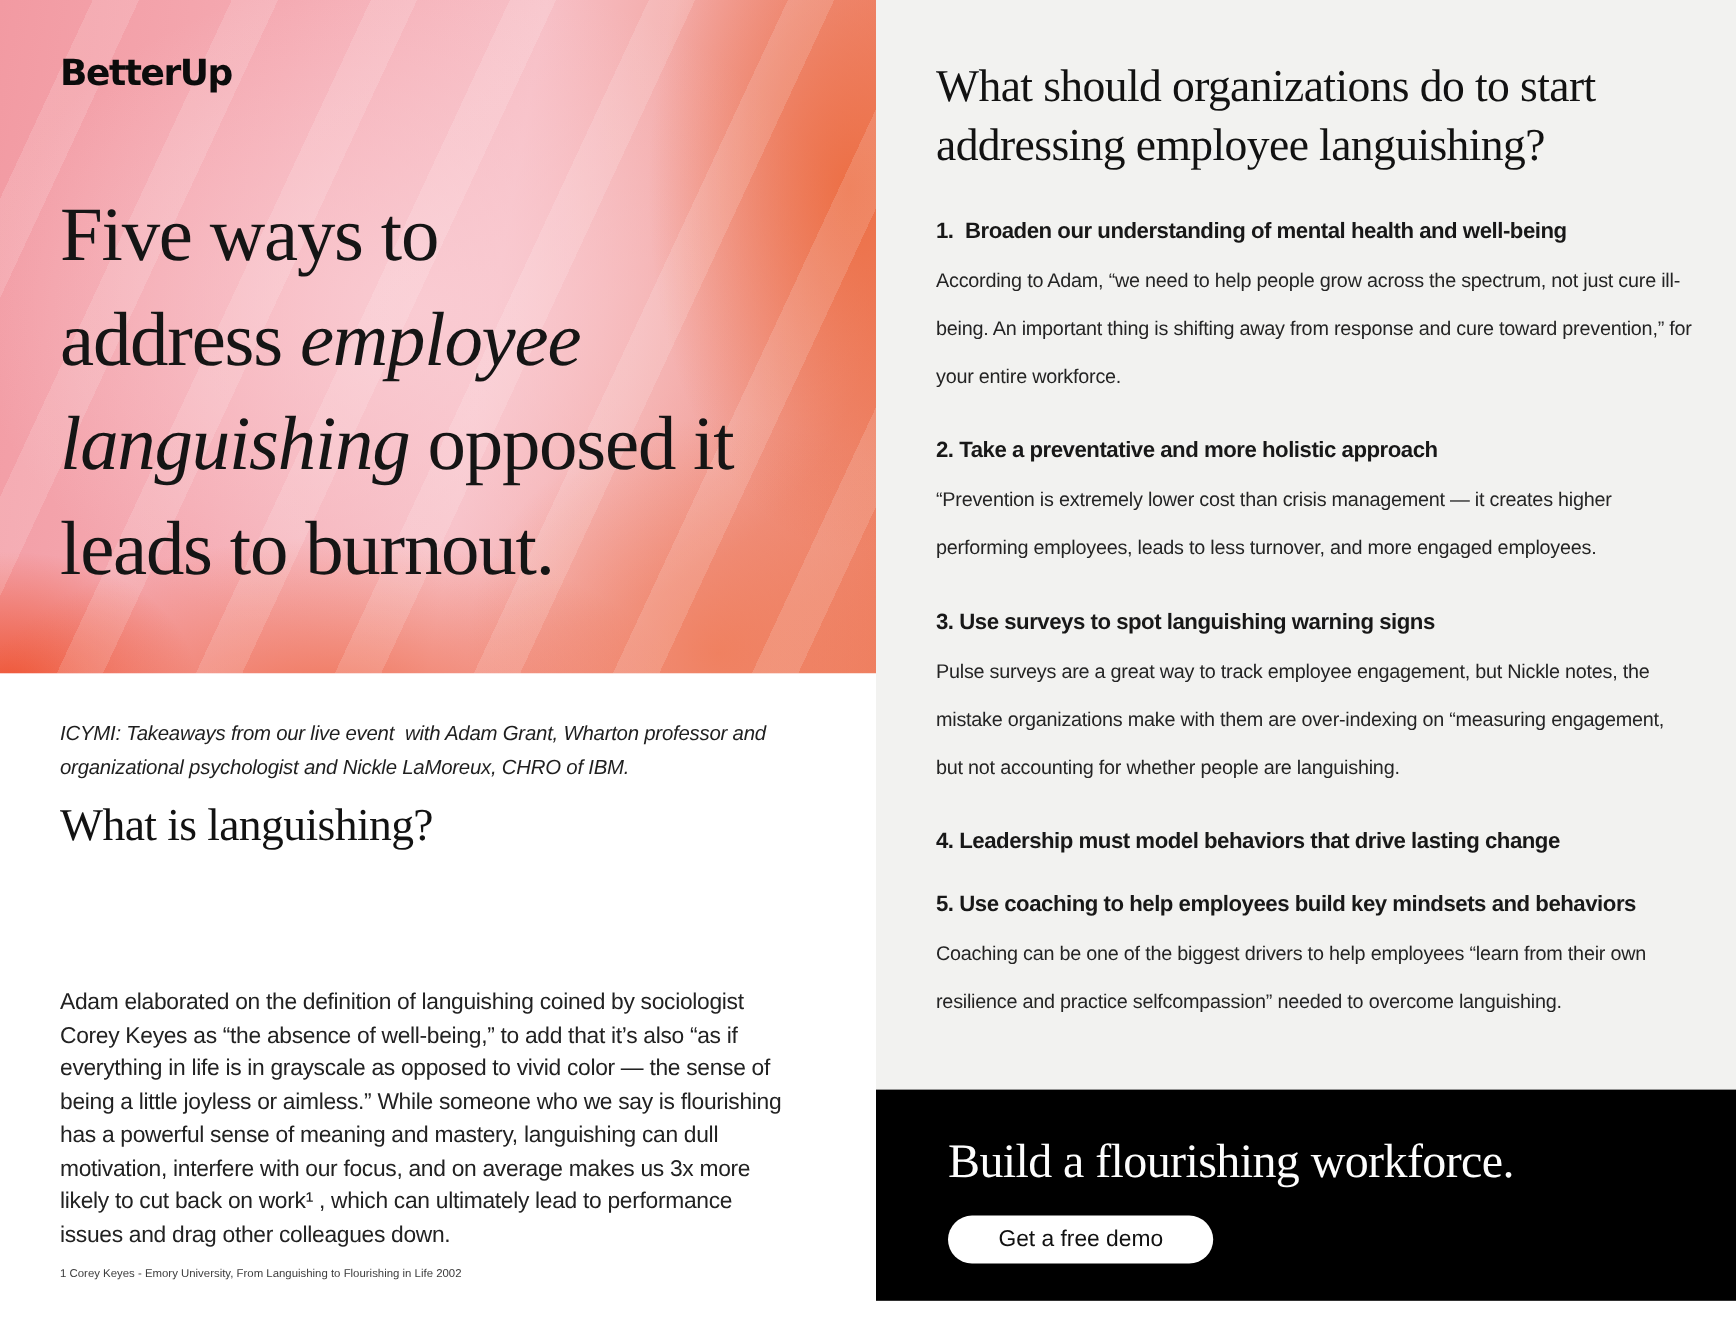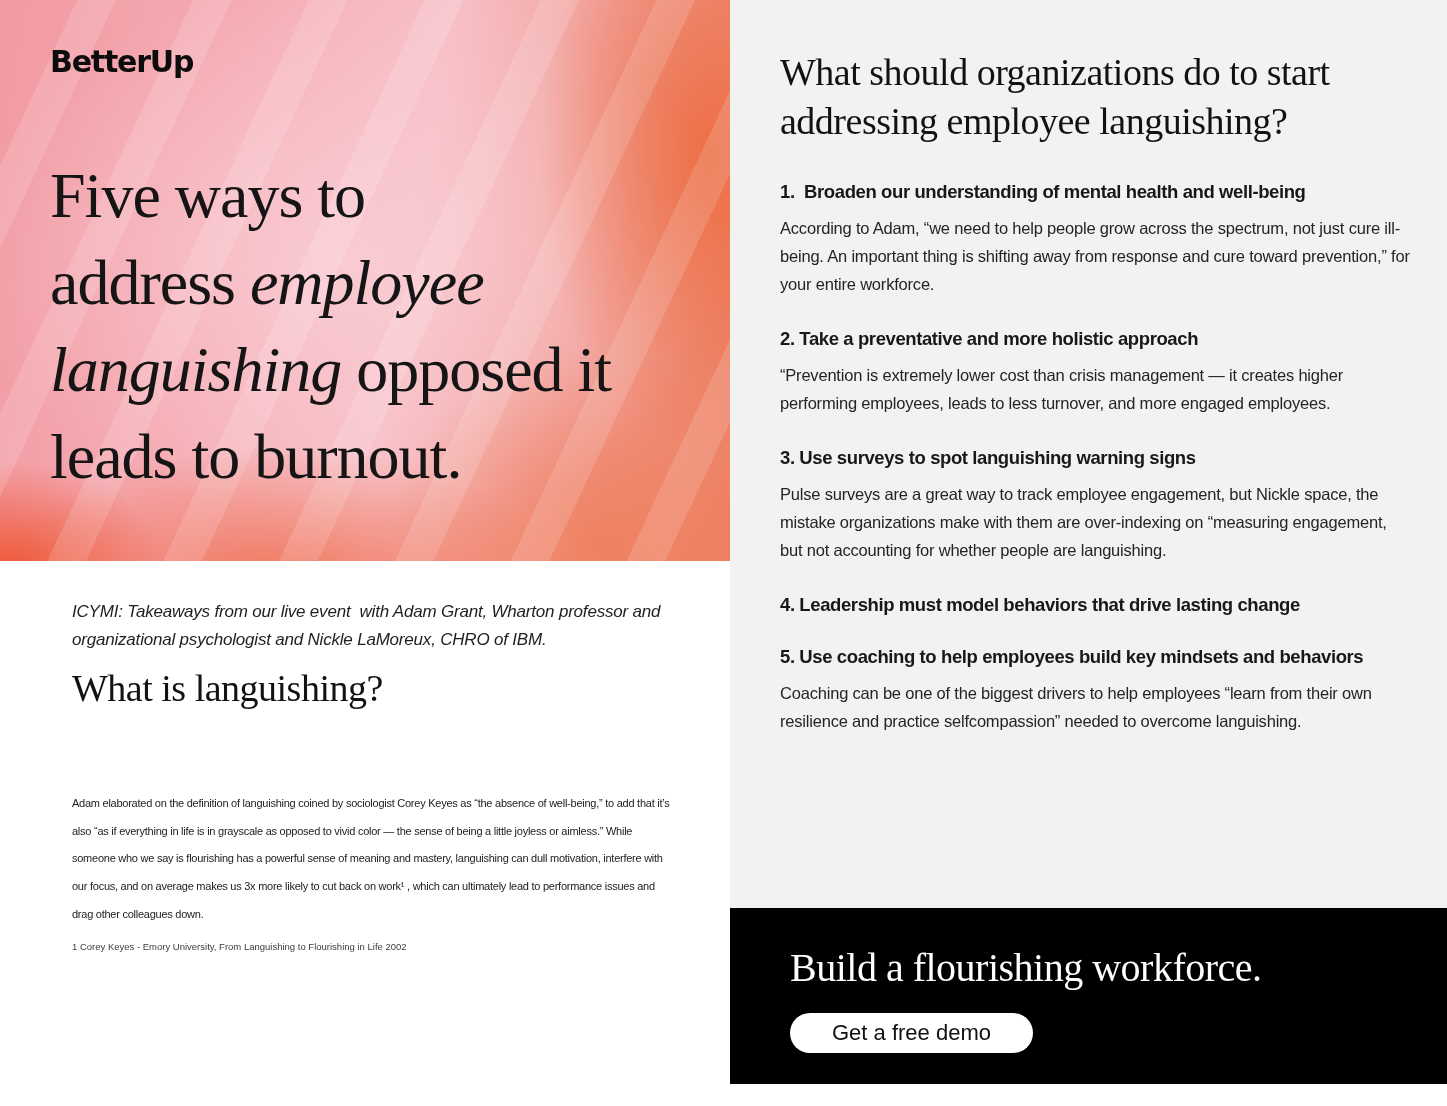--- a/index.html
+++ b/index.html
@@ -29,67 +29,67 @@
     font-size:30px; letter-spacing:-1.2px; color:#0c0c0c;
   }
   .hero-title {
     position:absolute; left:50px; top:152px;
     font-family:"Liberation Serif", serif; font-weight:400;
     font-size:64px; line-height:87px; letter-spacing:-1px; color:#151515;
   }
   .hero-title .line { display:block; white-space:pre; }
   .italic { font-style:italic;font-family:Liberation Serif, serif; }
 
-  .left-content { position:absolute; left:0; top:561px; width:730px; padding:37px 50px 0 72px; }
+  .left-content { position:absolute; left:0; top:561px; width:730px; padding:37px 50px 0 50px; }
   .icymi {
     font-style:italic; font-size:17px; line-height:28px;
     max-width:610px; white-space:pre-wrap; letter-spacing:-0.2px; color:#1f1f1f;
   }
   .what-title {
     margin-top:12px; font-family:"Liberation Serif", serif; font-weight:400;
     font-size:38px; letter-spacing:-0.5px; color:#121212;
   }
   .left-body {
-    margin-top:80px; font-size:11px; line-height:27.7px;
+    margin-top:112px; font-size:19px; line-height:27.7px;
     letter-spacing:-0.25px; max-width:604px; color:#222222;
   }
   .footnote { margin-top:12px; font-size:9.5px; letter-spacing:0; color:#3c3c3c; }
 
   .right-col {
     position:absolute; left:730px; top:0; width:841px; height:908px;
     background:#f2f2f0; padding:48px 0 0 50px;
   }
   .right-title {
     font-family:"Liberation Serif", serif; font-weight:400;
     font-size:38px; line-height:49px; letter-spacing:-0.5px; color:#121212;
   }
   .right-title .line { display:block; white-space:pre; }
   .items { margin-top:35px; width:640px; }
   .item + .item { margin-top:30px; }
   .item-heading {
     font-weight:700; font-size:18.5px; letter-spacing:-0.4px;
     white-space:pre; color:#181818;
   }
   .item-body {
-    margin-top:11px; font-size:16.5px; line-height:28px;
+    margin-top:11px; font-size:16.5px; line-height:40px;
     letter-spacing:-0.2px; max-width:632px; color:#242424;
   }
 
   .footer {
     position:absolute; left:730px; top:908px; width:717px; height:176px;
     background:#000000; color:#ffffff; padding:36px 0 0 60px;
   }
   .footer-title {
     font-family:"Liberation Serif", serif; font-weight:400;
     font-size:40px; letter-spacing:-0.5px; color:#fdfdfd;
   }
   .cta {
     margin-top:22px; height:40px; padding:0 42px; border:none;
     border-radius:21px; background:#ffffff; color:#111111;
-    font-family:"Liberation Sans", sans-serif; font-size:22px;
+    font-family:"Liberation Sans", sans-serif; font-size:19px;
     display:inline-flex; align-items:center; justify-content:center;
     cursor:pointer;
   }
 </style>
 </head>
 <body>
 
 <div class="left-col">
   <div class="hero">
     <div class="logo">BetterUp</div>
@@ -119,21 +119,21 @@
     <div class="item">
       <h3 class="item-heading">1.  Broaden our understanding of mental health and well-being</h3>
       <p class="item-body">According to Adam, “we need to help people grow across the spectrum, not just cure ill-being. An important thing is shifting away from response and cure toward prevention,” for your entire workforce.</p>
     </div>
     <div class="item">
       <h3 class="item-heading">2. Take a preventative and more holistic approach</h3>
       <p class="item-body">“Prevention is extremely lower cost than crisis management — it creates higher performing employees, leads to less turnover, and more engaged employees.</p>
     </div>
     <div class="item">
       <h3 class="item-heading">3. Use surveys to spot languishing warning signs</h3>
-      <p class="item-body">Pulse surveys are a great way to track employee engagement, but Nickle space, the mistake organizations make with them are over-indexing on “measuring engagement, but not accounting for whether people are languishing.</p>
+      <p class="item-body">Pulse surveys are a great way to track employee engagement, but Nickle notes, the mistake organizations make with them are over-indexing on “measuring engagement, but not accounting for whether people are languishing.</p>
     </div>
     <div class="item">
       <h3 class="item-heading">4. Leadership must model behaviors that drive lasting change</h3>
     </div>
     <div class="item">
       <h3 class="item-heading">5. Use coaching to help employees build key mindsets and behaviors</h3>
       <p class="item-body">Coaching can be one of the biggest drivers to help employees “learn from their own resilience and practice selfcompassion” needed to overcome languishing.</p>
     </div>
   </div>
 </div>

